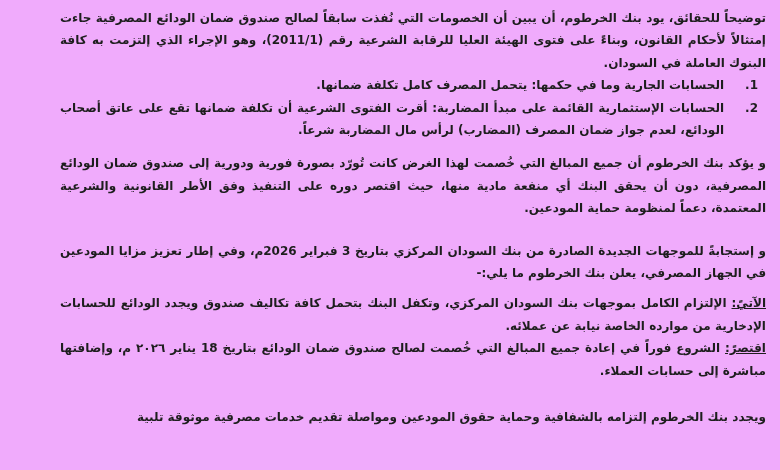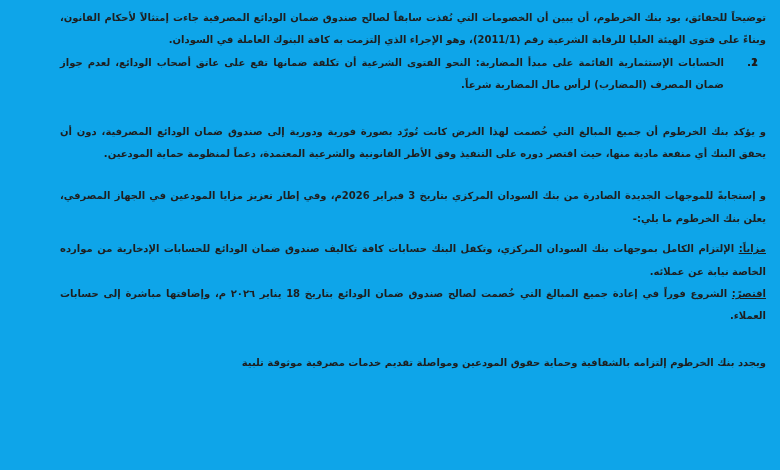--- a/index.html
+++ b/index.html
@@ -14,73 +14,74 @@
   }
   .page {
     box-sizing: border-box;
     width: 780px;
     height: 470px;
     padding: 7px 14px 0 60px;
     direction: rtl;
     text-align: justify;
     font-family: "DejaVu Sans", sans-serif;
     font-weight: 700;
-    font-size: 10px;
+    font-size: 12px;
     line-height: 22.4px;
     color: #1e1e1e;
-    background: #0ea5e9;
+    background: #f0abfc;
   }
   .para { margin: 0; }
   .clist {
     margin: 0;
     padding: 0;
     list-style: none;
   }
   .citem {
     position: relative;
     margin-right: 6px;
     padding-right: 36px;
   }
   .cnum {
     position: absolute;
     right: 2px;
     top: 0;
     width: 30px;
   }
-  .gap-lg { margin-top: 24px; }
+  .gap-lg { margin-top: 11px; }
   .gap-md { margin-top: 20px; }
   .gap-sm { margin-top: 8px; }
   .closing { margin-top: 24px; }
   .ann-label { text-decoration: underline; }
 </style>
 </head>
 <body>
 
 <div class="page" lang="ar" dir="rtl">
 
   <p class="para">توضيحاً للحقائق، يود بنك الخرطوم، أن يبين أن الخصومات التي نُفذت سابقاً لصالح صندوق ضمان الودائع المصرفية جاءت إمتثالاً لأحكام القانون، وبناءً على فتوى الهيئة العليا للرقابة الشرعية رقم (2011/1)، وهو الإجراء الذي إلتزمت به كافة البنوك العاملة في السودان.</p>
 
 
   <ol class="clist">
     <li class="citem">
       <span class="cnum">1.</span>
+      <span>الحسابات الجارية وما في حكمها: يتحمل المصرف كامل تكلفة ضمانها.</span>
     </li>
     <li class="citem">
       <span class="cnum">2.</span>
-      <span>الحسابات الإستثمارية القائمة على مبدأ المضاربة: النحو الفتوى الشرعية أن تكلفة ضمانها تقع على عاتق أصحاب الودائع، لعدم جواز ضمان المصرف (المضارب) لرأس مال المضاربة شرعاً.</span>
+      <span>الحسابات الإستثمارية القائمة على مبدأ المضاربة: أقرت الفتوى الشرعية أن تكلفة ضمانها تقع على عاتق أصحاب الودائع، لعدم جواز ضمان المصرف (المضارب) لرأس مال المضاربة شرعاً.</span>
     </li>
   </ol>
 
   <p class="para gap-lg">و يؤكد بنك الخرطوم أن جميع المبالغ التي خُصمت لهذا الغرض كانت تُورّد بصورة فورية ودورية إلى صندوق ضمان الودائع المصرفية، دون أن يحقق البنك أي منفعة مادية منها، حيث اقتصر دوره على التنفيذ وفق الأطر القانونية والشرعية المعتمدة، دعماً لمنظومة حماية المودعين.</p>
 
   <p class="para gap-md">و إستجابةً للموجهات الجديدة الصادرة من بنك السودان المركزي بتاريخ 3 فبراير 2026م، وفي إطار تعزيز مزايا المودعين في الجهاز المصرفي، يعلن بنك الخرطوم ما يلي:-</p>
 
   <p class="para gap-sm">
-    <span class="ann-label">مزاياً:</span>
-    <span>الإلتزام الكامل بموجهات بنك السودان المركزي، وتكفل البنك حسابات كافة تكاليف صندوق ضمان الودائع للحسابات الإدخارية من موارده الخاصة نيابة عن عملائه.</span>
+    <span class="ann-label">الآتيً:</span>
+    <span>الإلتزام الكامل بموجهات بنك السودان المركزي، وتكفل البنك بتحمل كافة تكاليف صندوق ويجدد الودائع للحسابات الإدخارية من موارده الخاصة نيابة عن عملائه.</span>
   </p>
 
   <p class="para">
     <span class="ann-label">اقتصرً:</span>
     <span>الشروع فوراً في إعادة جميع المبالغ التي خُصمت لصالح صندوق ضمان الودائع بتاريخ 18 يناير ٢٠٢٦ م، وإضافتها مباشرة إلى حسابات العملاء.</span>
   </p>
 
   <p class="para closing">ويجدد بنك الخرطوم إلتزامه بالشفافية وحماية حقوق المودعين ومواصلة تقديم خدمات مصرفية موثوقة تلبية</p>
 
 </div>

